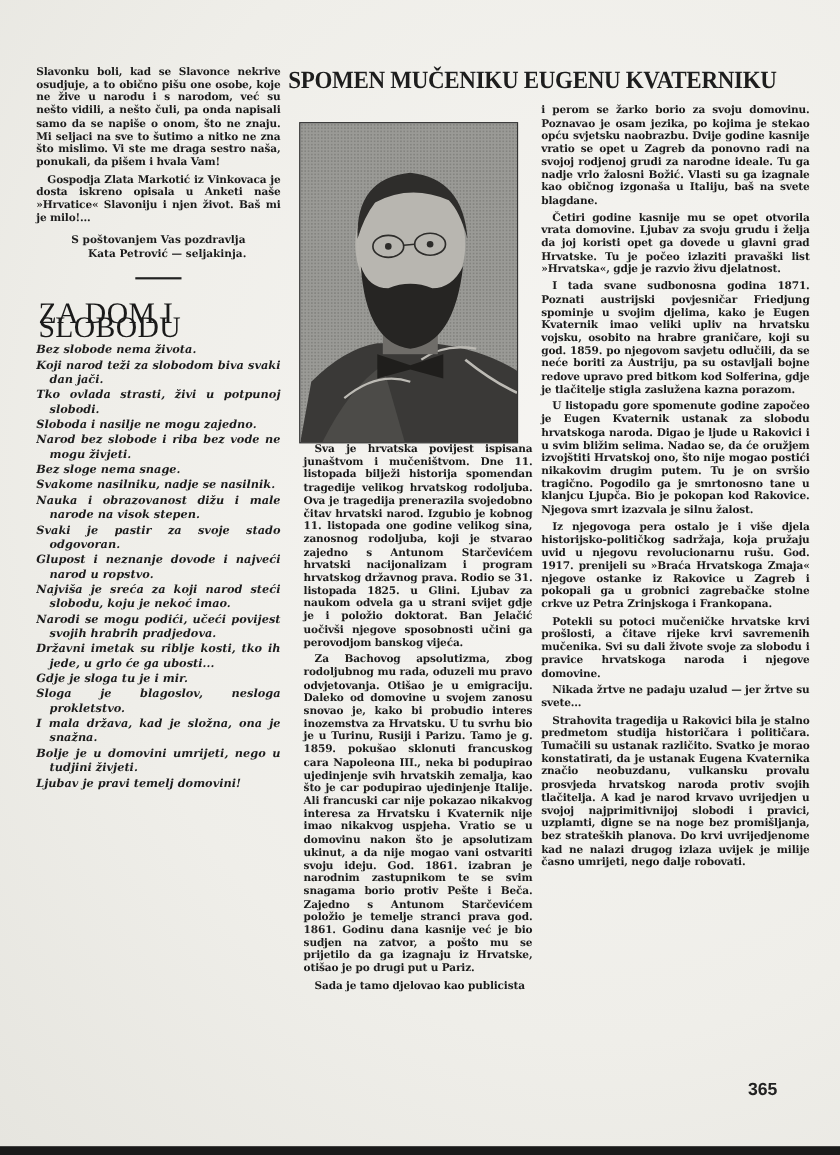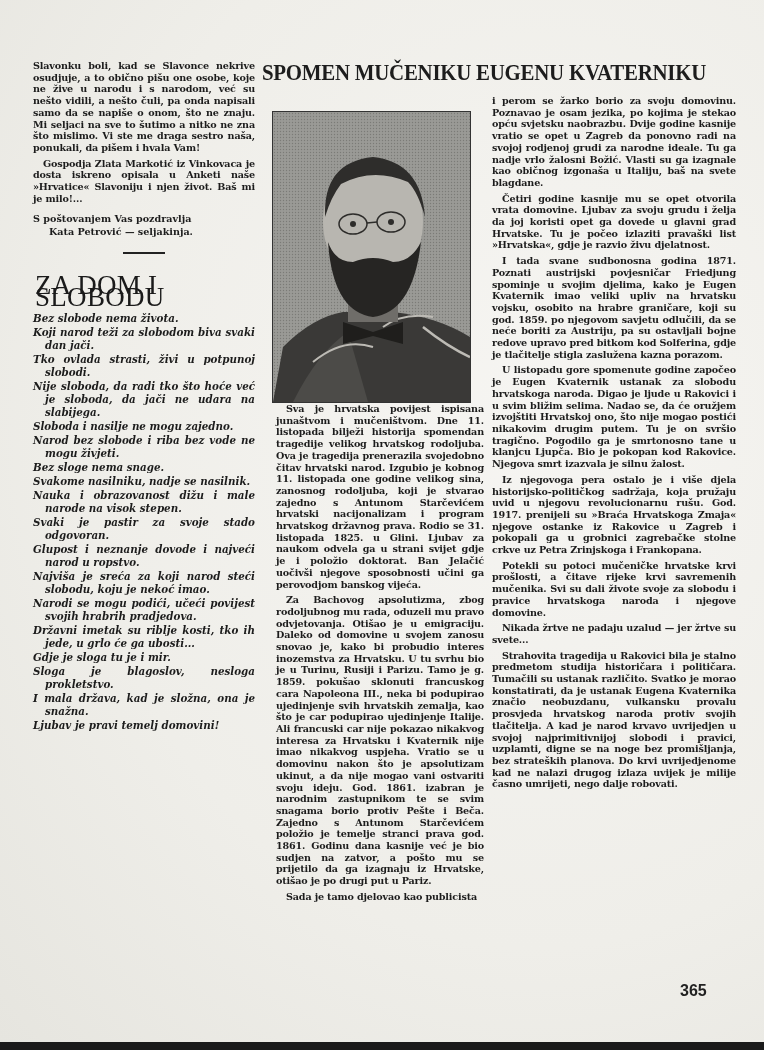--- a/index.html
+++ b/index.html
@@ -17,21 +17,21 @@
   .bottom-bar {
     position: absolute; left: 0; bottom: 0; width: 764px; height: 8px; background: #1a1a1a;
   }
   .col { position: absolute; font-size: 9.6px; line-height: 11.7px; }
   .col p { margin: 0 0 4px 0; text-align: justify; text-indent: 10px; font-weight: bold; letter-spacing: -0.15px; }
   .col p.noindent { text-indent: 0; }
   #col-left { left: 33px; top: 60px; width: 222px; }
   #col-mid  { left: 276px; top: 403px; width: 208px; }
   #col-right{ left: 492px; top: 95px; width: 244px; }
 
-  .signature { font-weight: bold; font-size: 9.6px; line-height: 13px; margin-top: 8px; }
+  .signature { text-align: center; font-weight: bold; font-size: 9.6px; line-height: 13px; margin-top: 8px; }
   .signature .name { padding-left: 16px; }
   .divider { width: 42px; height: 2px; background: #222; margin: 14px auto 0 auto; }
 
   .section-title {
     font-family: "Liberation Serif", serif; font-weight: normal;
     font-size: 27px; letter-spacing: 0.3px; margin: 26px 0 8px 2px; color: #1a1a1a;
   }
   .maxims { font-style: italic; font-weight: bold; font-size: 10.3px; line-height: 13px; }
   .maxim { margin: 0 0 1px 0; padding-left: 12px; text-indent: -12px; text-align: justify; }
 
@@ -63,34 +63,34 @@
       <div>S poštovanjem Vas pozdravlja</div>
       <div class="name">Kata Petrović — seljakinja.</div>
     </div>
     <div class="divider"></div>
 
     <div class="section-title">ZA DOM I SLOBODU</div>
     <div class="maxims">
       <div class="maxim">Bez slobode nema života.</div>
       <div class="maxim">Koji narod teži za slobodom biva svaki dan jači.</div>
       <div class="maxim">Tko ovlada strasti, živi u potpunoj slobodi.</div>
-      <div class="maxim">Nije sloboda, da radi tko što hoće već je sloboda, da jači ne udara na slabijega.</div>
       <div class="maxim">Sloboda i nasilje ne mogu zajedno.</div>
       <div class="maxim">Narod bez slobode i riba bez vode ne mogu živjeti.</div>
       <div class="maxim">Bez sloge nema snage.</div>
       <div class="maxim">Svakome nasilniku, nadje se nasilnik.</div>
       <div class="maxim">Nauka i obrazovanost dižu i male narode na visok stepen.</div>
       <div class="maxim">Svaki je pastir za svoje stado odgovoran.</div>
       <div class="maxim">Glupost i neznanje dovode i najveći narod u ropstvo.</div>
       <div class="maxim">Najviša je sreća za koji narod steći slobodu, koju je nekoć imao.</div>
       <div class="maxim">Narodi se mogu podići, učeći povijest svojih hrabrih pradjedova.</div>
       <div class="maxim">Državni imetak su riblje kosti, tko ih jede, u grlo će ga ubosti...</div>
       <div class="maxim">Gdje je sloga tu je i mir.</div>
       <div class="maxim">Sloga je blagoslov, nesloga prokletstvo.</div>
       <div class="maxim">I mala država, kad je složna, ona je snažna.</div>
+      <div class="maxim">Bolje je u domovini umrijeti, nego u tudjini živjeti.</div>
       <div class="maxim">Ljubav je pravi temelj domovini!</div>
     </div>
   </div>
 
   <div id="article-title">SPOMEN MUČENIKU EUGENU KVATERNIKU</div>
 
   <div id="portrait" title="Portrait of Eugen Kvaternik">
     <svg width="197" height="290" viewBox="0 0 197 290">
       <defs>
         <pattern id="halftone" width="3" height="3" patternUnits="userSpaceOnUse">

